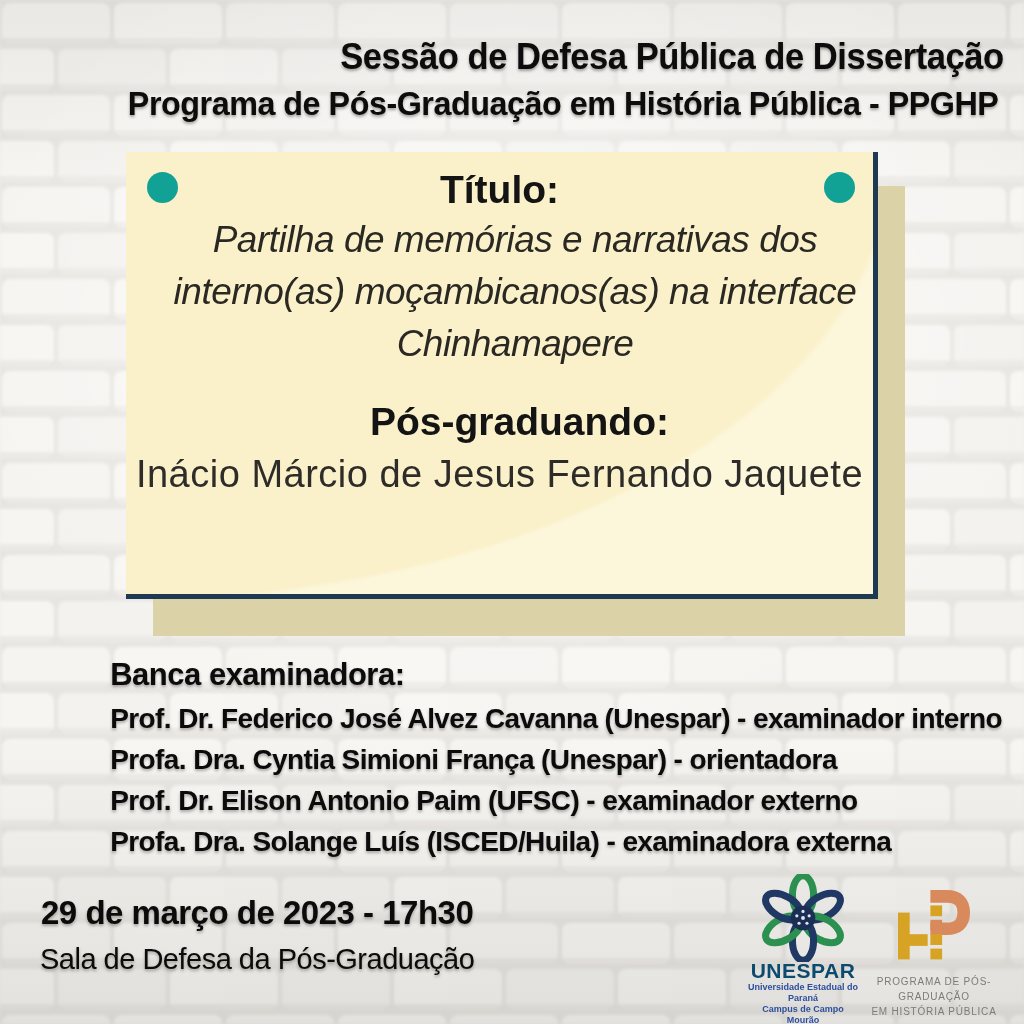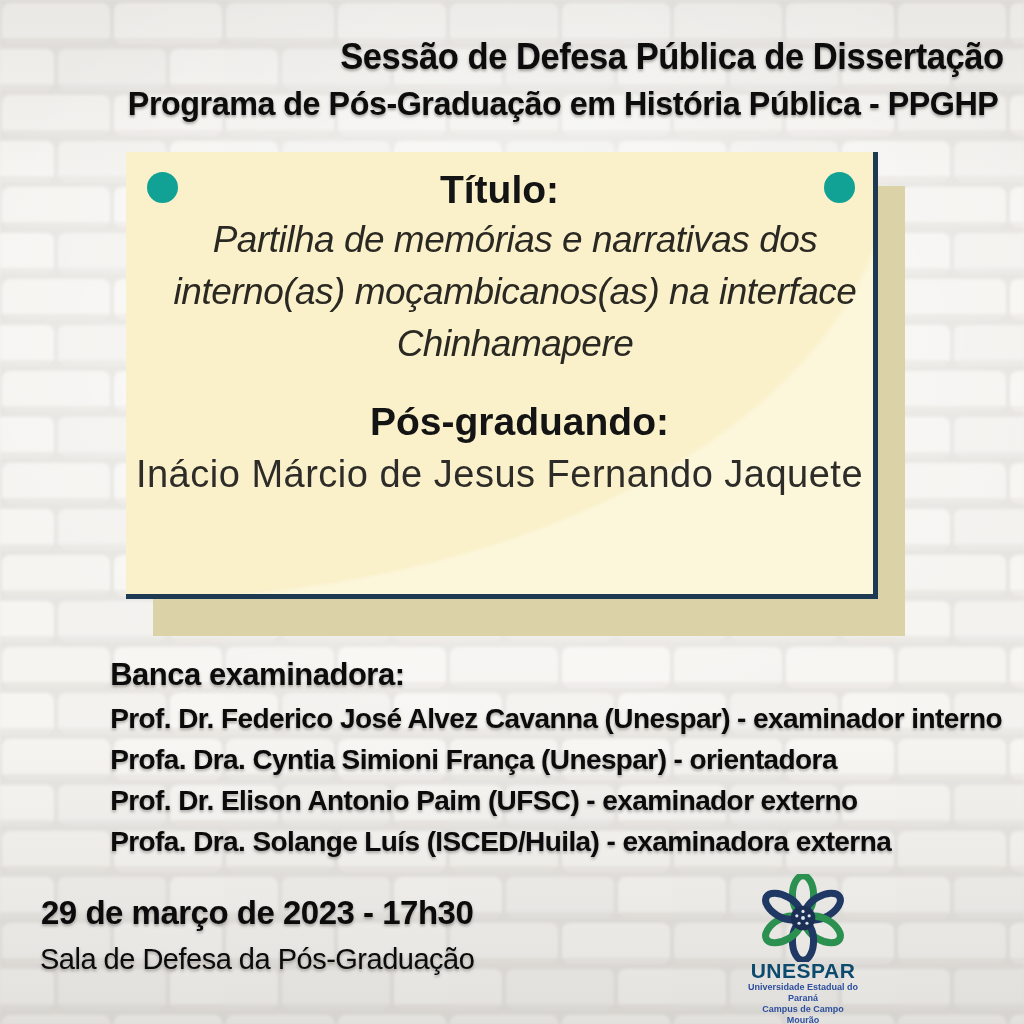--- a/index.html
+++ b/index.html
@@ -168,14 +168,29 @@
         <circle cx="4.5" cy="6" r="1.8"></circle>
         <circle cx="-4.5" cy="6" r="1.8"></circle>
         <circle cx="-7" cy="-2.5" r="1.8"></circle>
       </g>
     </svg>
     <div class="unespar-name">UNESPAR</div>
     <div class="unespar-sub">Universidade Estadual do Paraná</div>
     <div class="unespar-sub">Campus de Campo Mourão</div>
   </div>
 
+  <div class="ppghp">
+    <svg class="ppghp-mark" width="90" height="90" viewBox="0 0 100 100" aria-hidden="true">
+      <path d="M46 16 H64 Q83 16 83 34 Q83 52 64 52 H46" fill="none" stroke="#d98a5c" stroke-width="14"></path>
+      <rect x="10" y="34" width="13" height="52" fill="#d7a324"></rect>
+      <rect x="10" y="58" width="33" height="13" fill="#d7a324"></rect>
+      <rect x="46" y="26" width="13" height="12" fill="#d7a324"></rect>
+      <rect x="46" y="42" width="13" height="12" fill="#d98a5c"></rect>
+      <rect x="46" y="58" width="13" height="12" fill="#d7a324"></rect>
+      <rect x="46" y="74" width="13" height="12" fill="#d7a324"></rect>
+    </svg>
+    <div class="ppghp-text">
+      <div>PROGRAMA DE PÓS-GRADUAÇÃO</div>
+      <div>EM HISTÓRIA PÚBLICA</div>
+    </div>
+  </div>
 
 </div>
 
 </body></html>

